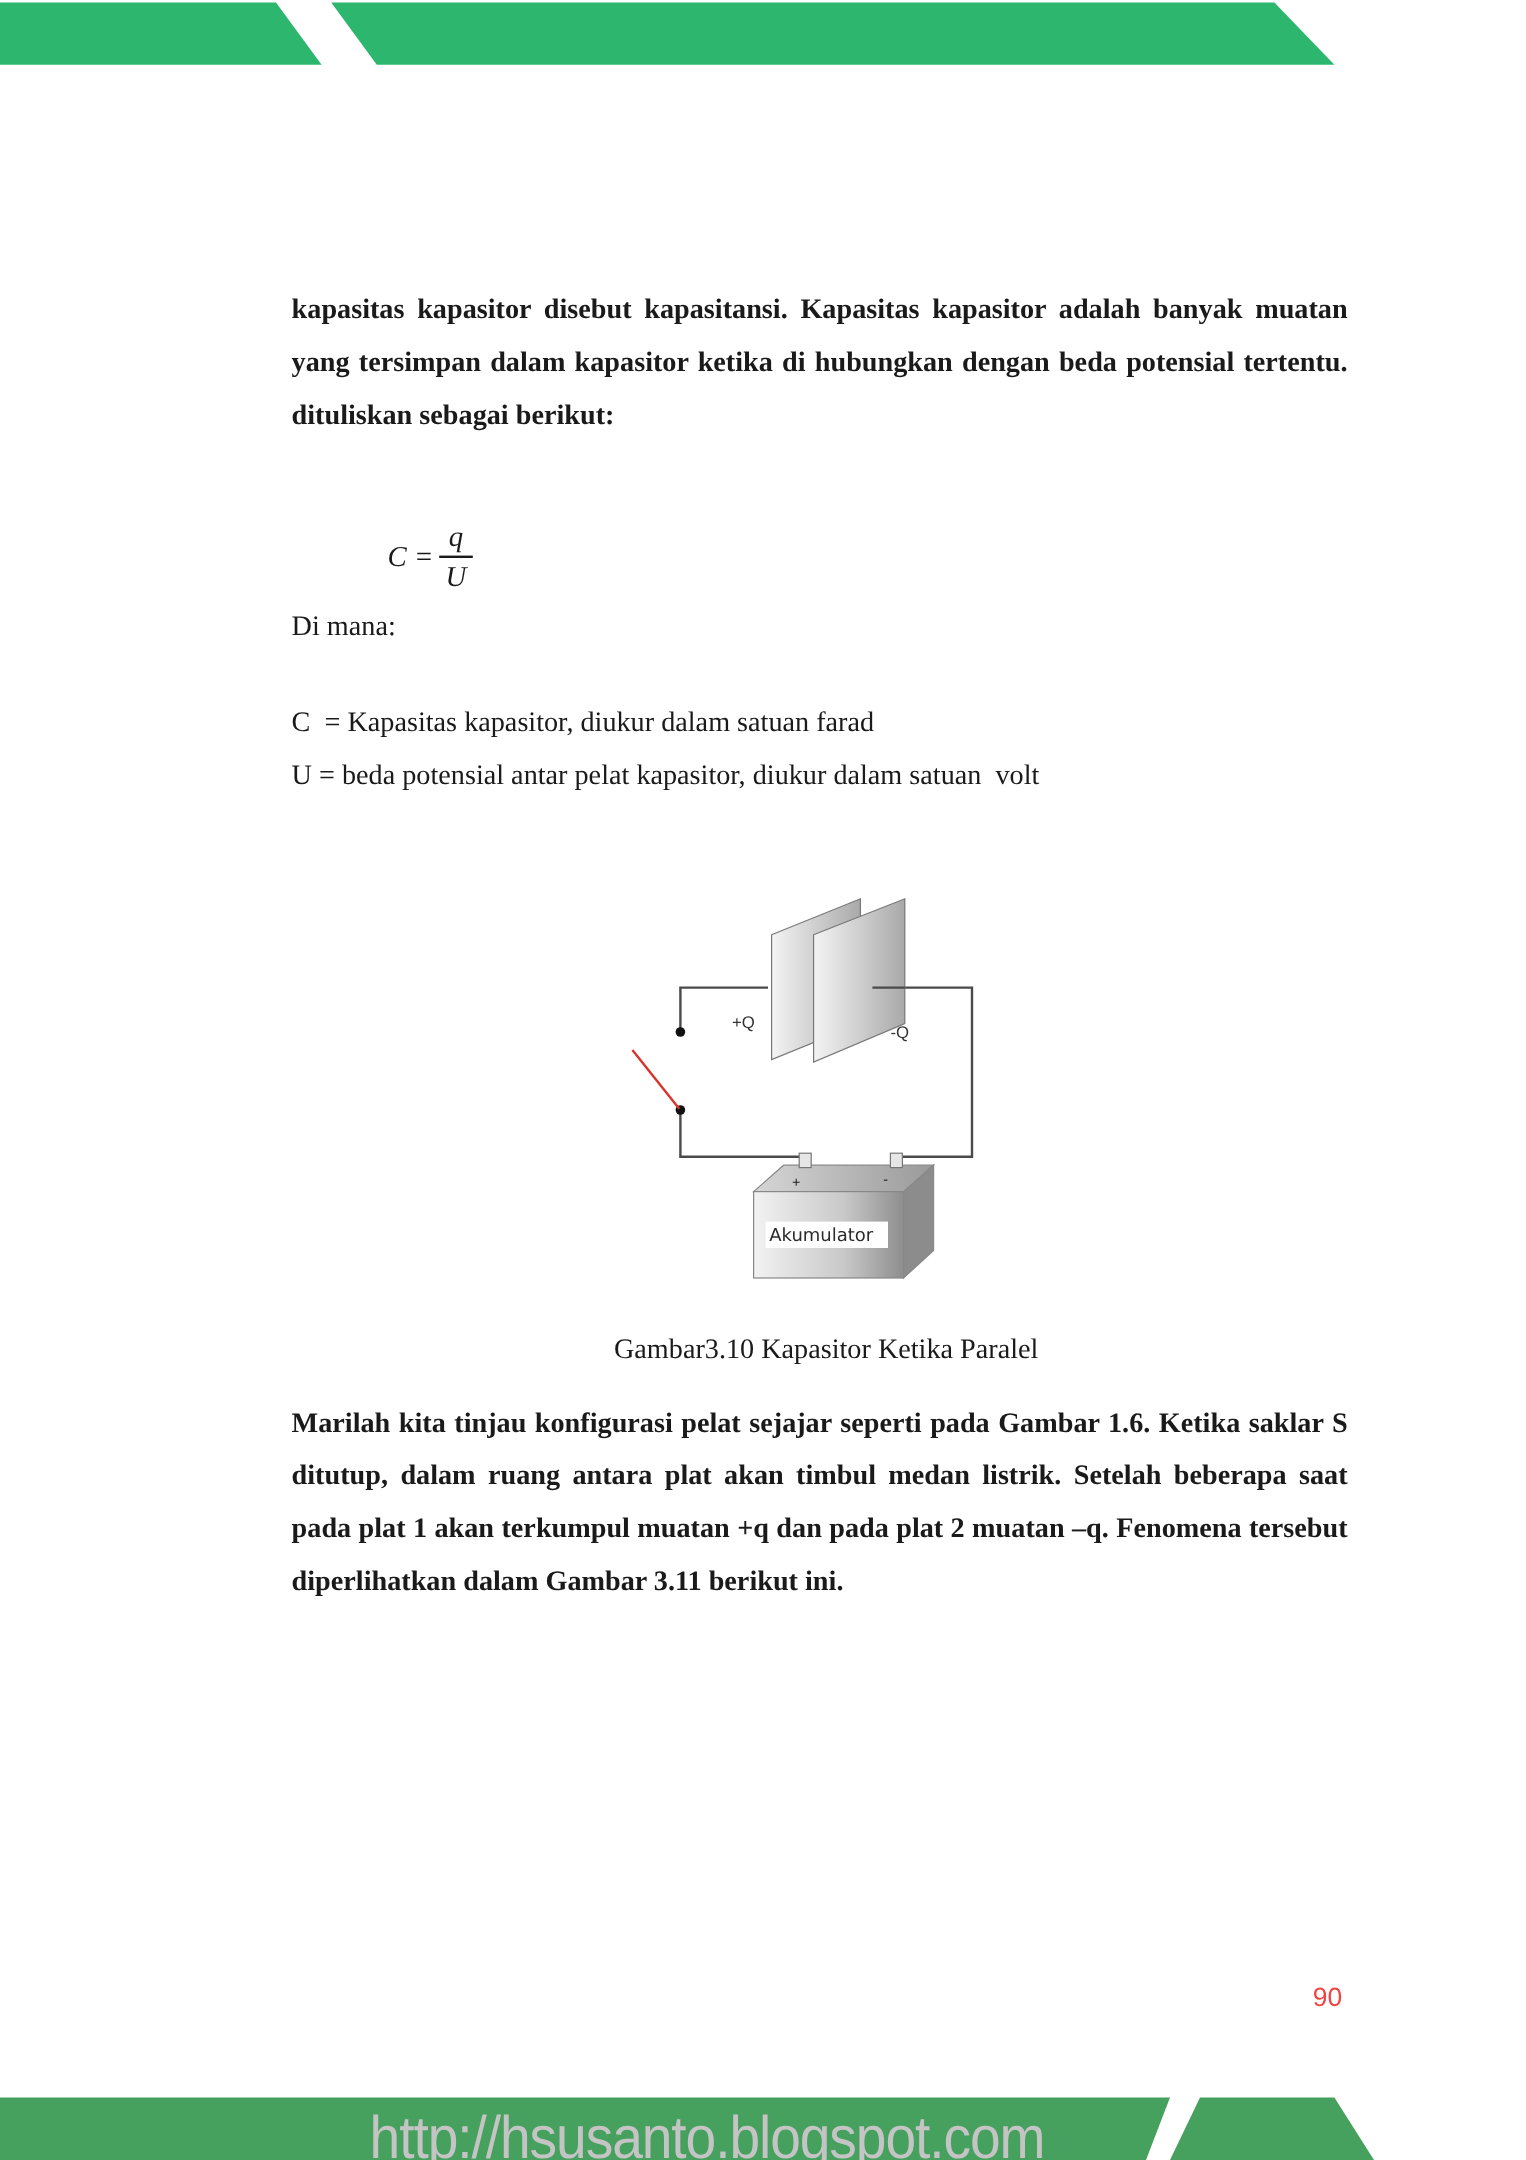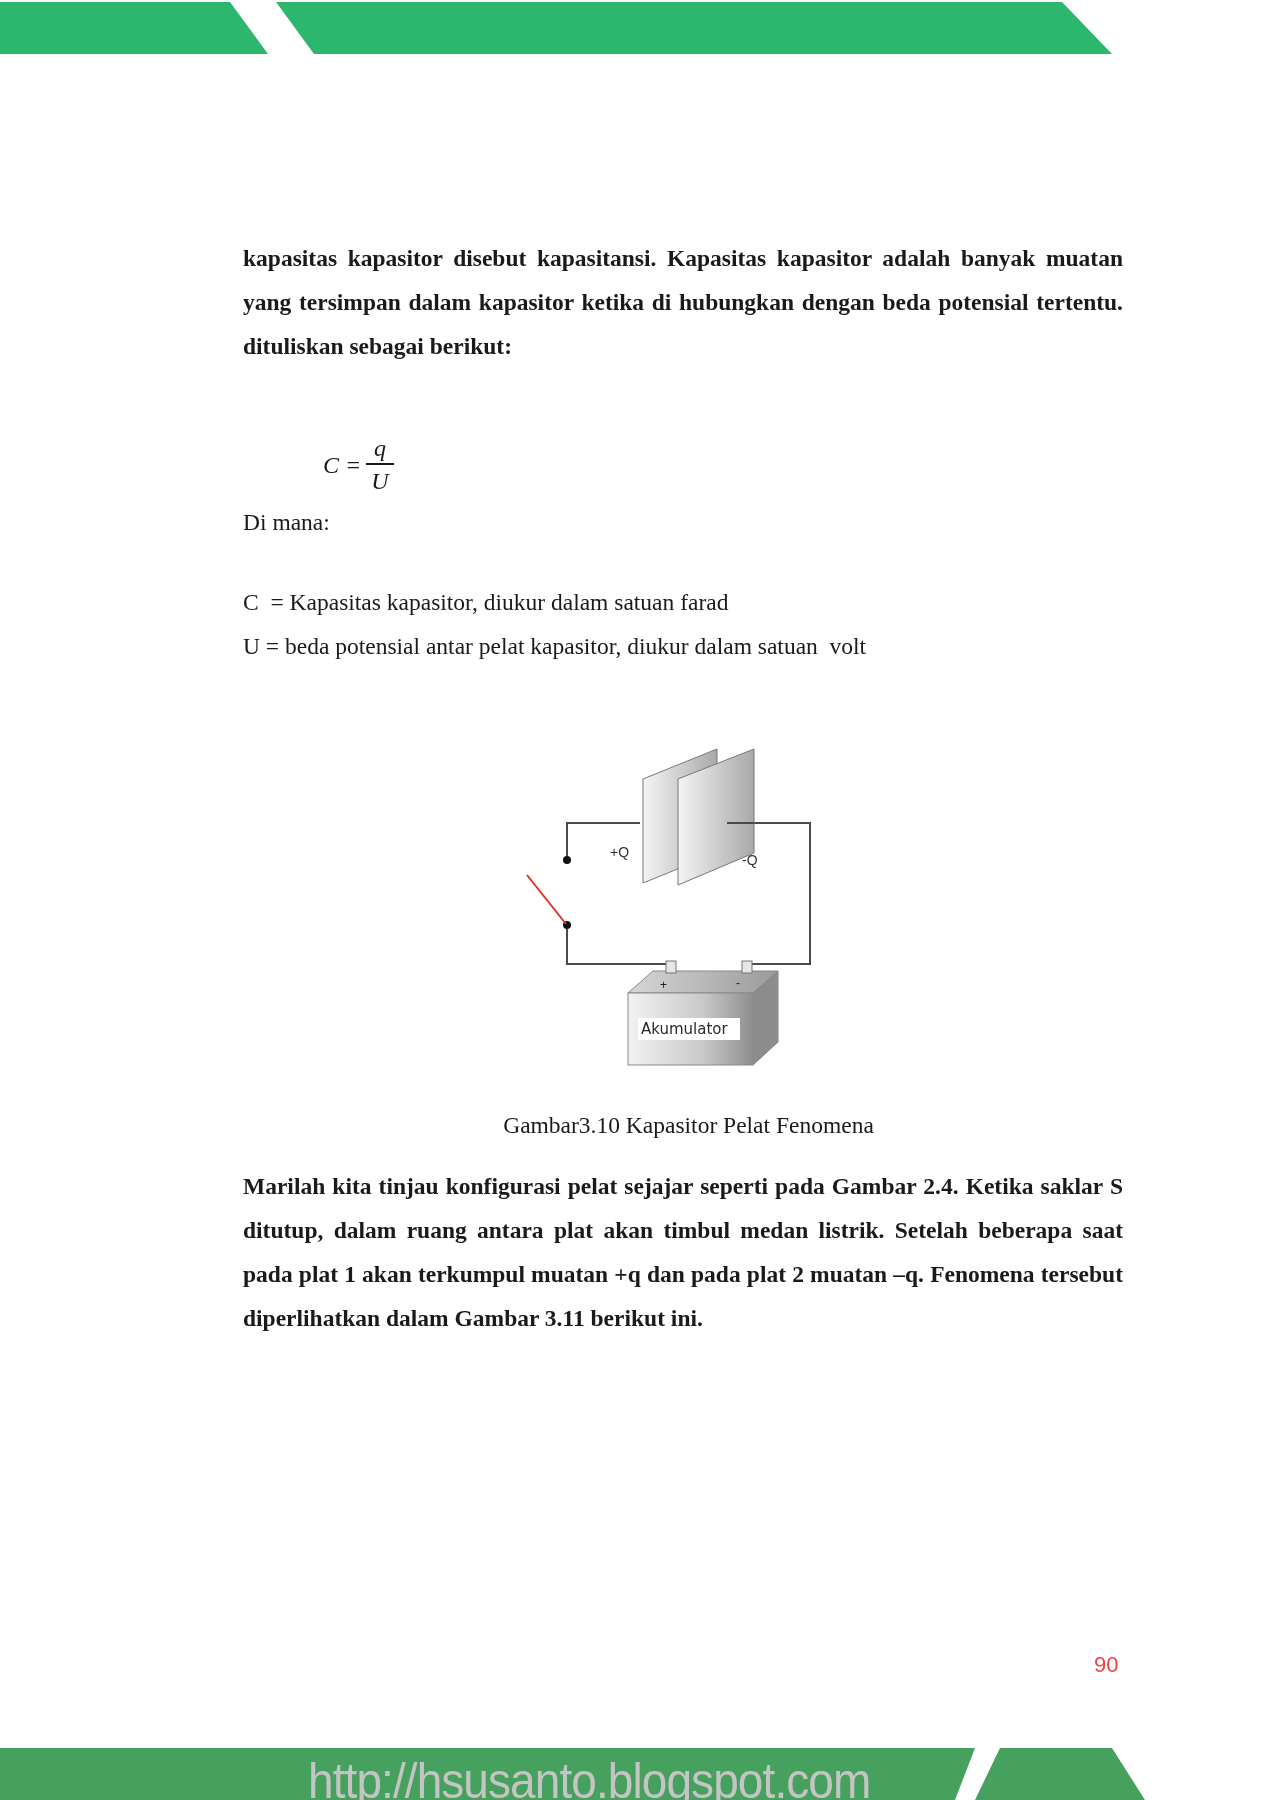--- a/index.html
+++ b/index.html
@@ -95,24 +95,24 @@
   <polygon points="243,258 268,236 268,307 243,330" fill="#8c8c8c" stroke="#888" stroke-width="1"></polygon>
   <rect x="118" y="258" width="125" height="72" fill="url(#boxFront)" stroke="#888" stroke-width="1"></rect>
   <rect x="156" y="226" width="10" height="12" fill="#e6e6e6" stroke="#777" stroke-width="1"></rect>
   <rect x="232" y="226" width="10" height="12" fill="#e6e6e6" stroke="#777" stroke-width="1"></rect>
   <text x="150" y="254" font-family="Liberation Sans, DejaVu Sans, sans-serif" font-size="12" fill="#222">+</text>
   <text x="226" y="252" font-family="Liberation Sans, DejaVu Sans, sans-serif" font-size="12" fill="#222">-</text>
   <rect x="128" y="283" width="102" height="22" fill="#ffffff"></rect>
   <text x="131" y="299" font-family="DejaVu Sans, sans-serif" font-size="15" fill="#2a2a2a">Akumulator</text>
 </svg>
 
-<div class="caption">Gambar3.10 Kapasitor Pelat Fenomena</div>
+<div class="caption">Gambar3.10 Kapasitor Ketika Paralel</div>
 
 <div class="para2">
-  <p class="para justify-last">Marilah kita tinjau konfigurasi pelat sejajar seperti pada Gambar 2.4. Ketika saklar S</p>
+  <p class="para justify-last">Marilah kita tinjau konfigurasi pelat sejajar seperti pada Gambar 1.6. Ketika saklar S</p>
   <p class="para justify-last">ditutup, dalam ruang antara plat akan timbul medan listrik. Setelah beberapa saat</p>
   <p class="para justify-last">pada plat 1 akan terkumpul muatan +q dan pada plat 2 muatan –q. Fenomena tersebut</p>
   <p class="para">diperlihatkan dalam Gambar 3.11 berikut ini.</p>
 </div>
 
 <div class="page-number">90</div>
 
 <svg class="bottom-banner" viewBox="0 0 1272 54" width="1272" height="54">
   <polygon points="0,2 975,2 955,54 0,54" fill="#46a05e"></polygon>
   <polygon points="1000,2 1112,2 1145,54 975,54" fill="#46a05e"></polygon>

